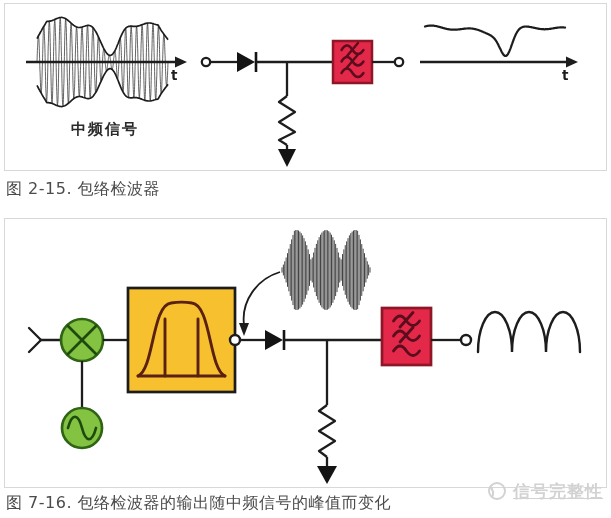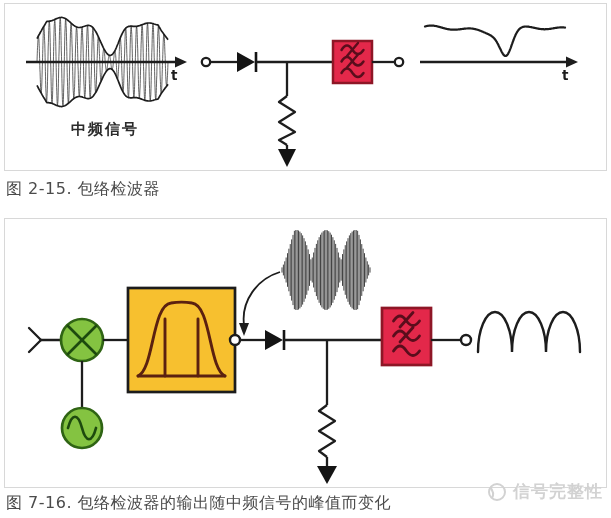--- a/index.html
+++ b/index.html
@@ -11,23 +11,24 @@
     position:absolute;background:#fff;border:1px solid #d8d8d8;box-sizing:border-box;
   }
   #panel1{left:4px;top:3px;width:603px;height:168px}
   #panel2{left:4px;top:218px;width:603px;height:270px}
   .caption{
     position:absolute;left:6px;font-size:16px;color:#4b4b4b;letter-spacing:.5px;white-space:nowrap;
   }
   #caption1{top:179px}
   #caption2{top:493px}
   .watermark{
-    position:absolute;left:486px;top:480px;display:flex;align-items:center;gap:5px;
+    position:absolute;left:486px;top:480px;display:flex;align-items:flex-start;gap:5px;
     color:#d2d2d2;font-size:17px;font-weight:700;letter-spacing:1px;z-index:5;white-space:nowrap;
     text-shadow:0 1px 0 #ffffff;
+    text-decoration:underline;
   }
   svg{display:block}
   text.axis-t{font-family:"DejaVu Sans","Liberation Sans",sans-serif;font-size:13.5px;font-weight:700;fill:#1d1d1d}
   text.sig-label{font-family:"DejaVu Sans","Liberation Sans",sans-serif;font-size:15px;font-weight:600;fill:#2b2b2b;letter-spacing:2px}
 </style>
 </head>
 <body>
 
 <div class="panel" id="panel1">
   <svg width="601" height="166" viewBox="0 0 601 166">

